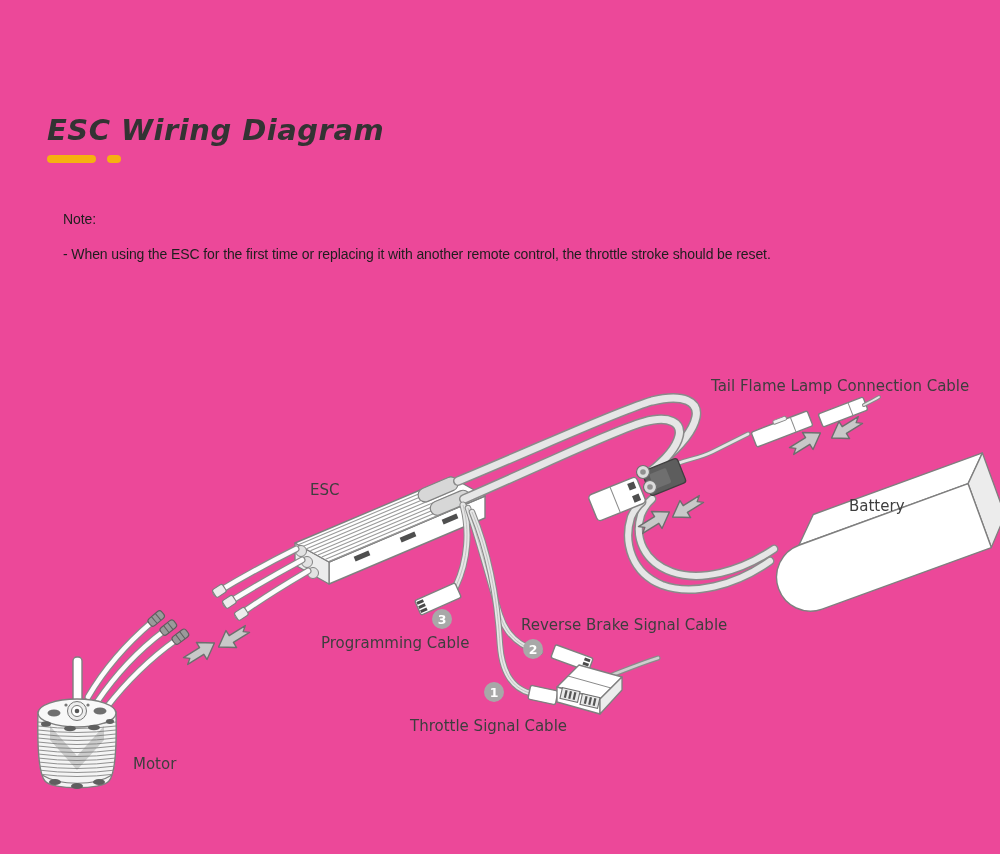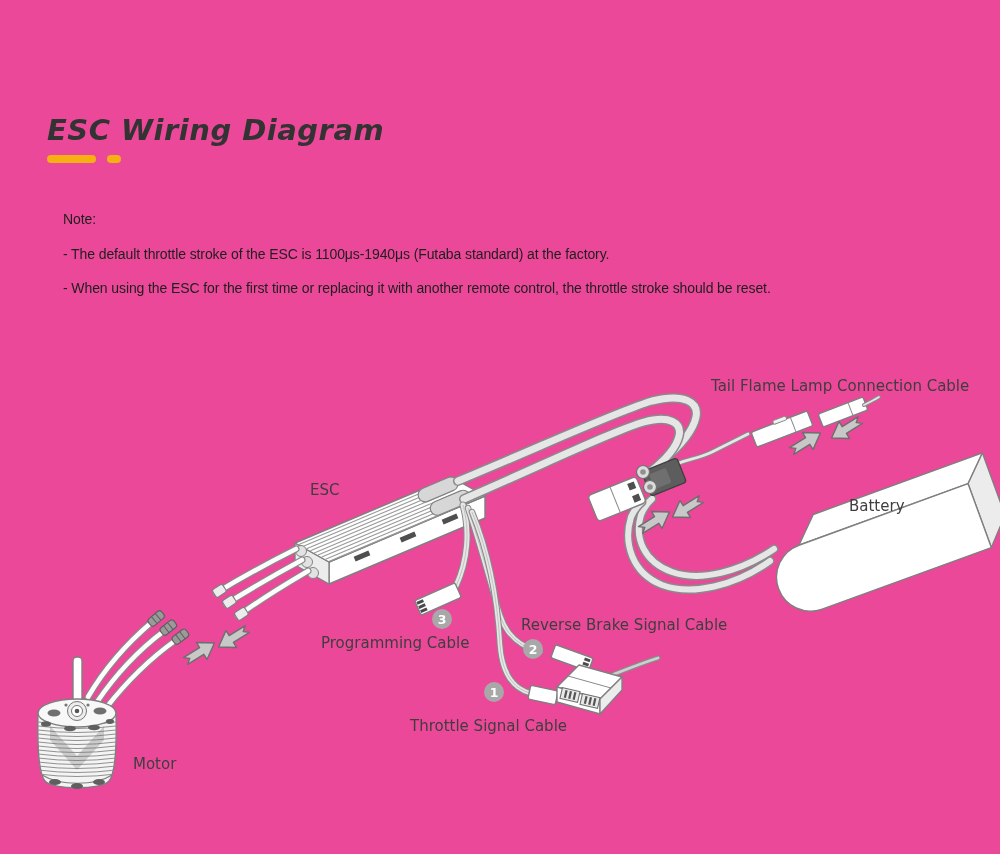--- a/index.html
+++ b/index.html
@@ -35,21 +35,20 @@
 
   <h1 class="page-title">ESC Wiring Diagram</h1>
 
   <div class="divider">
     <span class="bar-long"></span>
     <span class="bar-short"></span>
   </div>
 
   <div class="note">
     <p>Note:</p>
-    <p>- The default throttle stroke of the ESC is 1100μs-1940μs (Futaba standard) at the factory.</p>
     <p>- When using the ESC for the first time or replacing it with another remote control, the throttle stroke should be reset.</p>
   </div>
 
   <svg class="diagram" viewBox="0 0 1000 854">
     <defs>
       <path id="arr" class="arrow" d="M-17,-4 H2 V-10 L17,0 L2,10 V4 H-17 L-12,0 Z"></path>
       <clipPath id="mclip">
         <path d="M38,712 C37,752 39,774 45,781 C52,790 102,790 109,781 C115,774 117,752 116,712 Z"></path>
       </clipPath>
     </defs>

